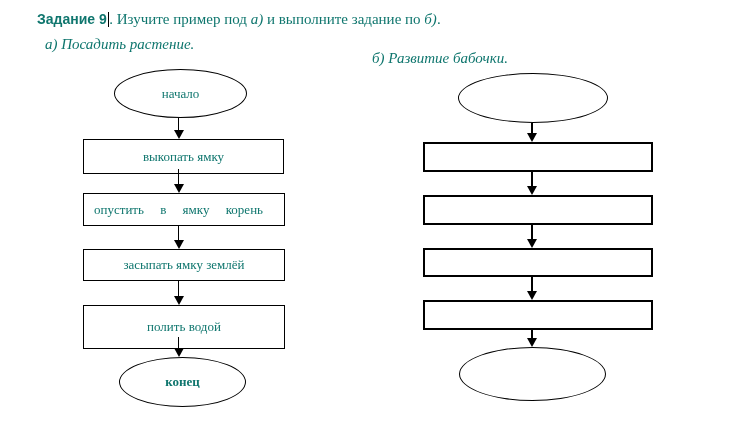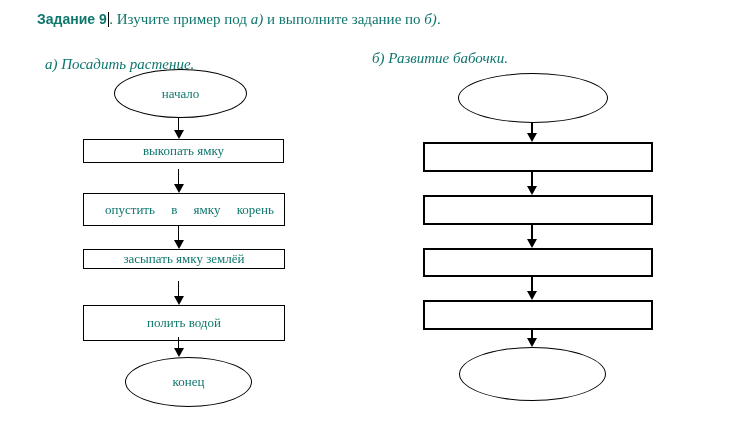--- a/index.html
+++ b/index.html
@@ -34,40 +34,40 @@
   }
   .italic { font-style: italic; }
 
   
   .section-heading {
     position: absolute;
     font-size: 15px;
     font-style: italic;
     white-space: nowrap;
   }
-  #heading-a { left: 45px; top: 56px; }
+  #heading-a { left: 45px; top: 36px; }
   #heading-b { left: 372px; top: 50px; }
 
   
   .shape { position: absolute; box-sizing: border-box; background: #ffffff; text-align: right; }
   .oval {
     border: 1px solid #000;
     border-radius: 50%;
     display: flex; align-items: center; justify-content: center;
     font-size: 13px;
   }
   .rect {
     border: 1px solid #000;
     display: flex; align-items: center; justify-content: center;
     font-size: 13px;
     text-align: center;
   }
   .rect.thickborder { border-width: 2px; }
   .rect.justified {
-    justify-content: flex-end;
+    justify-content: flex-start;
     padding: 14px 10px;
     word-spacing: 13px;
   }
 
   
   .arrow {
     position: absolute;
     width: 11px;
     display: flex; flex-direction: column; align-items: center;
   }
@@ -94,57 +94,57 @@
 
   <div class="shape oval" style="left:114px; top:69px; width:133px; height:49px;">
     <span>начало</span>
   </div>
 
   <div class="arrow" style="left:173px; top:118px; height:21px;">
     <div class="line"></div>
       <div class="head"></div>
   </div>
 
-  <div class="shape rect" style="left:83px; top:139px; width:201px; height:24px;">
+  <div class="shape rect" style="left:83px; top:139px; width:201px; height:35px;">
     <span>выкопать ямку</span>
   </div>
 
   <div class="arrow" style="left:173px; top:169px; height:24px;">
     <div class="line"></div>
       <div class="head"></div>
   </div>
 
   <div class="shape rect justified" style="left:83px; top:193px; width:202px; height:33px;">
     <span>опустить в ямку корень</span>
   </div>
 
   <div class="arrow" style="left:173px; top:226px; height:23px;">
     <div class="line"></div>
       <div class="head"></div>
   </div>
 
-  <div class="shape rect" style="left:83px; top:249px; width:202px; height:20px;">
+  <div class="shape rect" style="left:83px; top:249px; width:202px; height:32px;">
     <span>засыпать ямку землёй</span>
   </div>
 
   <div class="arrow" style="left:173px; top:281px; height:24px;">
     <div class="line"></div>
       <div class="head"></div>
   </div>
 
-  <div class="shape rect" style="left:83px; top:305px; width:202px; height:36px;">
+  <div class="shape rect" style="left:83px; top:305px; width:202px; height:44px;">
     <span>полить водой</span>
   </div>
 
   <div class="arrow" style="left:173px; top:337px; height:20px;">
     <div class="line"></div>
       <div class="head"></div>
   </div>
 
-  <div class="shape oval" style="left:125px; top:357px; width:127px; height:50px;">
+  <div class="shape oval" style="left:119px; top:357px; width:127px; height:50px;font-weight:bold;">
     <span>конец</span>
   </div>
 
   <div class="shape oval" style="left:458px; top:73px; width:150px; height:50px;">
     <span></span>
   </div>
 
   <div class="arrow thick" style="left:526px; top:123px; height:19px;">
     <div class="line"></div>
       <div class="head"></div>

